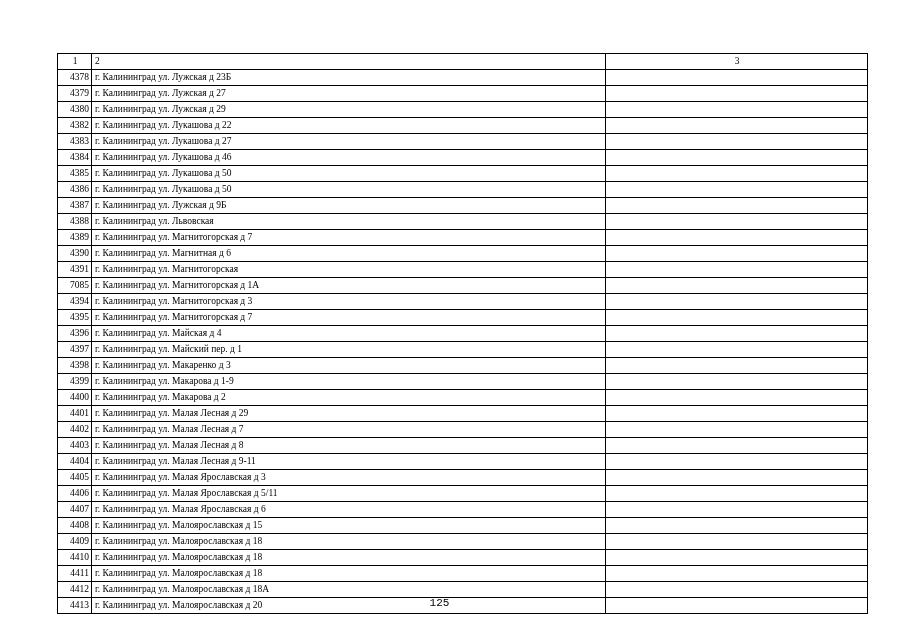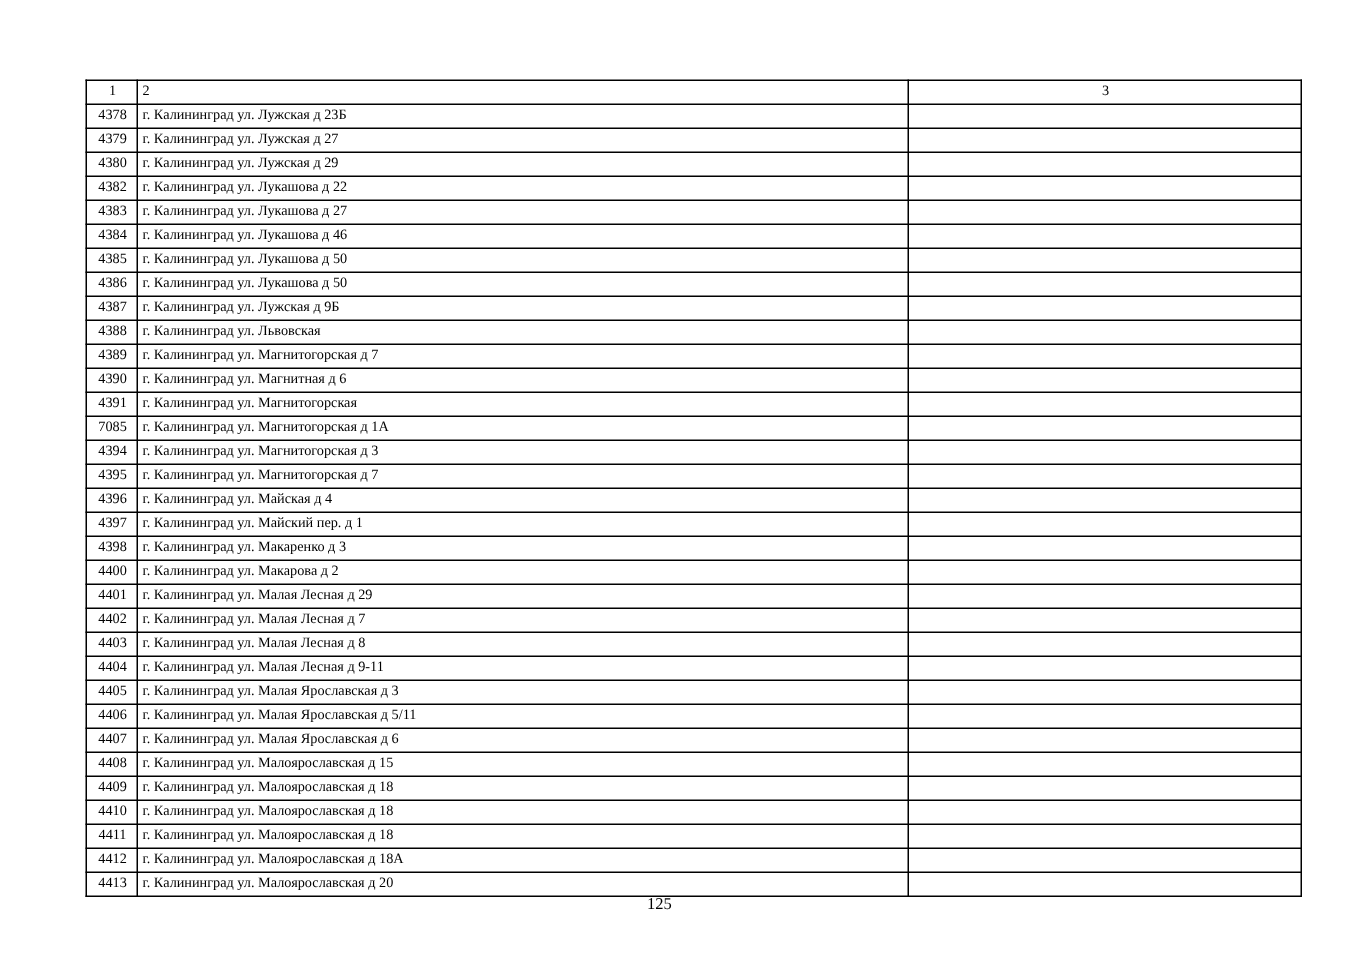--- a/index.html
+++ b/index.html
@@ -54,30 +54,30 @@
   }
   .col-third {
     width: 256px;
     text-align: center;
   }
   thead td {
     text-align: center;
     height: 15px;
   }
   tbody td.col-num {
-    text-align: center;
+    text-align: right;
   }
   .page-number {
     position: absolute;
     left: 0;
     top: 597px;
     width: 879px;
     text-align: center;
     font-size: 11px;
-    font-family: Liberation Serif, serif;
+    font-family: Liberation Mono, monospace;
   }
 </style>
 </head>
 <body>
 
 <div class="page">
 
   <div class="table-wrap">
     <table class="doc-table">
       <thead>
@@ -177,20 +177,25 @@
             <td class="col-num">4397</td>
             <td class="col-addr">г. Калининград  ул. Майский пер.  д 1</td>
             <td class="col-third"></td>
           </tr>
           <tr>
             <td class="col-num">4398</td>
             <td class="col-addr">г. Калининград  ул. Макаренко  д 3</td>
             <td class="col-third"></td>
           </tr>
           <tr>
+            <td class="col-num">4399</td>
+            <td class="col-addr">г. Калининград  ул. Макарова  д 1-9</td>
+            <td class="col-third"></td>
+          </tr>
+          <tr>
             <td class="col-num">4400</td>
             <td class="col-addr">г. Калининград  ул. Макарова  д 2</td>
             <td class="col-third"></td>
           </tr>
           <tr>
             <td class="col-num">4401</td>
             <td class="col-addr">г. Калининград  ул. Малая Лесная  д 29</td>
             <td class="col-third"></td>
           </tr>
           <tr>

